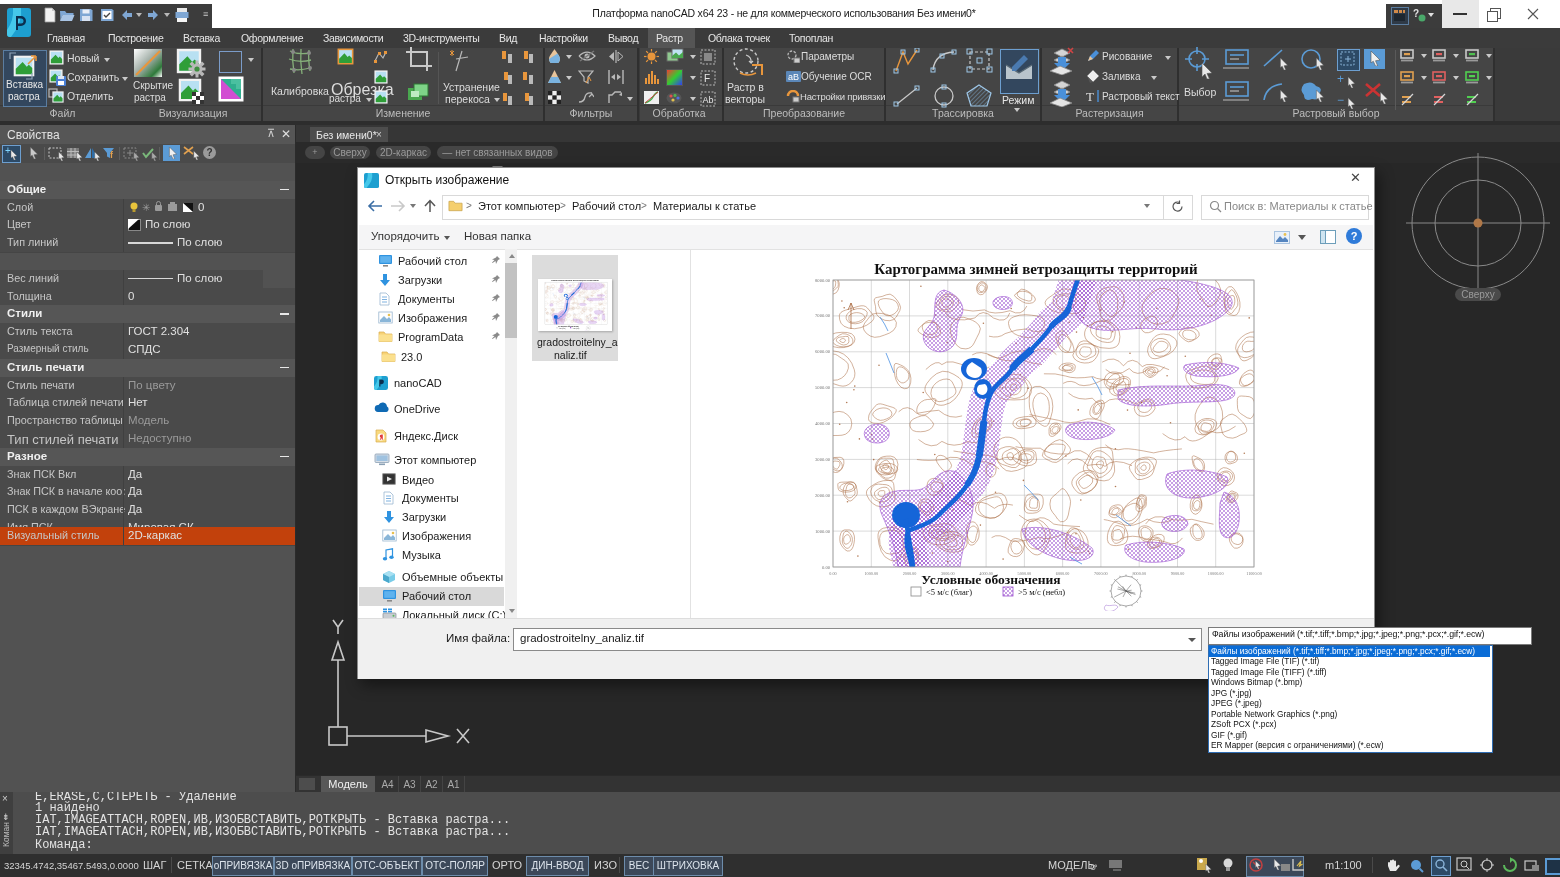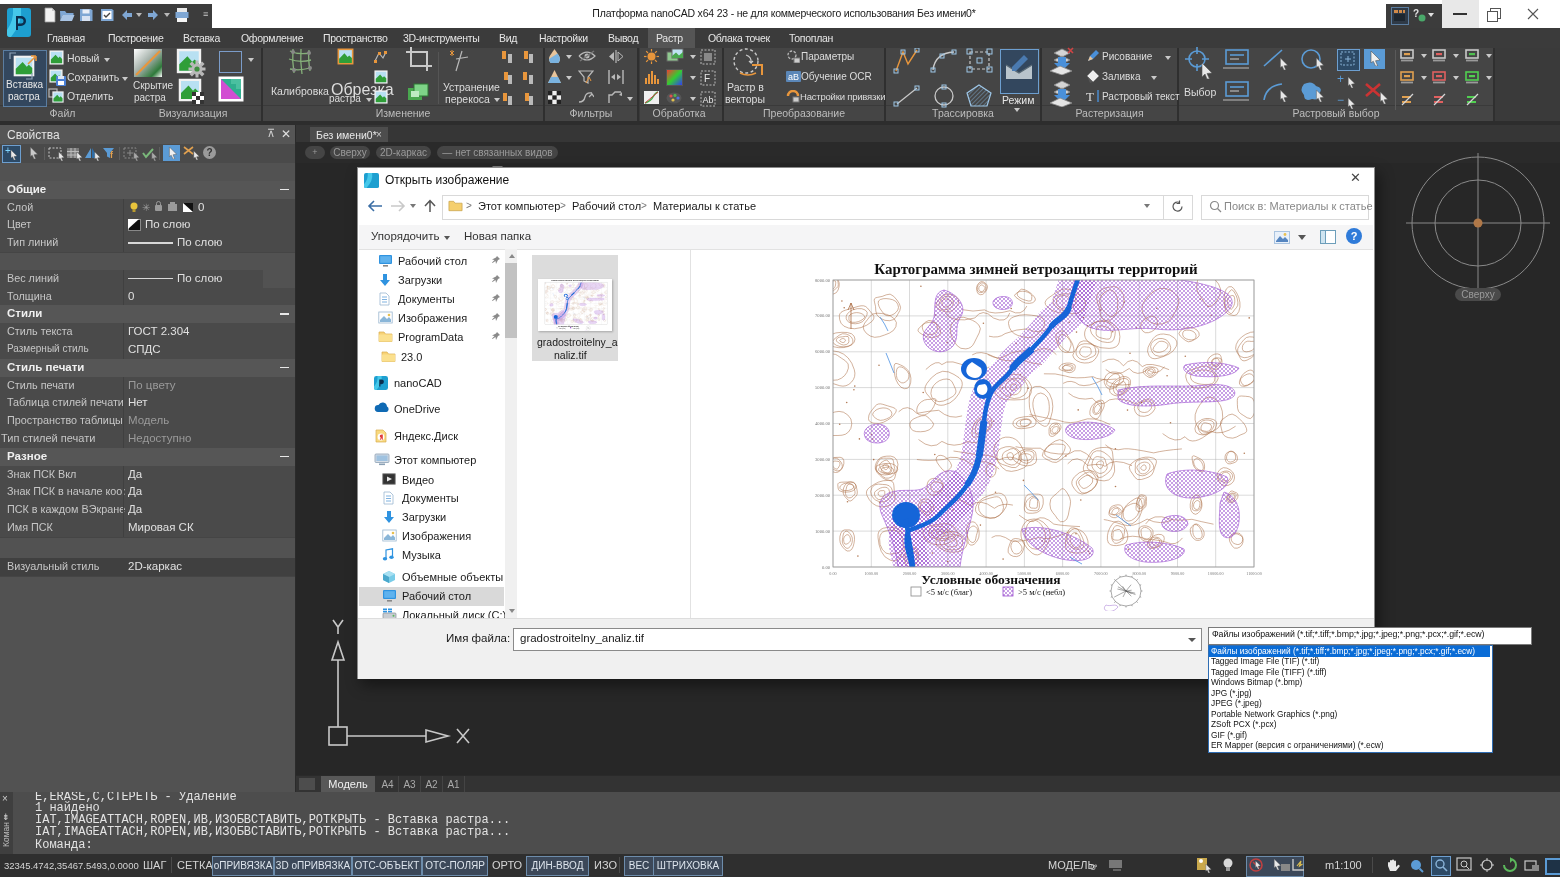--- a/index.html
+++ b/index.html
@@ -38,21 +38,21 @@
       <path d="M1 1 L11 11 M11 1 L1 11" stroke="#555" stroke-width="1.1" fill="none"></path>
     </svg>
 </div>
 
 <div class="abs" id="menurow" style="left:0;top:28px;width:1560px;height:20px;background:#3b3b3b;"></div>
 <div class="abs" style="left:648px;top:28px;width:47px;height:20px;background:#555555;"></div>
 <span class="abs txt" style="left:47px;top:32px;font-size:10.5px;color:#e6e6e6;font-weight:normal;letter-spacing:-0.3px;">Главная</span>
 <span class="abs txt" style="left:108px;top:32px;font-size:10.5px;color:#e6e6e6;font-weight:normal;letter-spacing:-0.3px;">Построение</span>
 <span class="abs txt" style="left:183px;top:32px;font-size:10.5px;color:#e6e6e6;font-weight:normal;letter-spacing:-0.3px;">Вставка</span>
 <span class="abs txt" style="left:241px;top:32px;font-size:10.5px;color:#e6e6e6;font-weight:normal;letter-spacing:-0.3px;">Оформление</span>
-<span class="abs txt" style="left:323px;top:32px;font-size:10.5px;color:#e6e6e6;font-weight:normal;letter-spacing:-0.3px;">Пространство</span>
+<span class="abs txt" style="left:323px;top:32px;font-size:10.5px;color:#e6e6e6;font-weight:normal;letter-spacing:-0.3px;">Зависимости</span>
 <span class="abs txt" style="left:403px;top:32px;font-size:10.5px;color:#e6e6e6;font-weight:normal;letter-spacing:-0.3px;">3D-инструменты</span>
 <span class="abs txt" style="left:499px;top:32px;font-size:10.5px;color:#e6e6e6;font-weight:normal;letter-spacing:-0.3px;">Вид</span>
 <span class="abs txt" style="left:539px;top:32px;font-size:10.5px;color:#e6e6e6;font-weight:normal;letter-spacing:-0.3px;">Настройки</span>
 <span class="abs txt" style="left:608px;top:32px;font-size:10.5px;color:#e6e6e6;font-weight:normal;letter-spacing:-0.3px;">Вывод</span>
 <span class="abs txt" style="left:656px;top:32px;font-size:10.5px;color:#e6e6e6;font-weight:normal;letter-spacing:-0.3px;">Растр</span>
 <span class="abs txt" style="left:708px;top:32px;font-size:10.5px;color:#e6e6e6;font-weight:normal;letter-spacing:-0.3px;">Облака точек</span>
 <span class="abs txt" style="left:789px;top:32px;font-size:10.5px;color:#e6e6e6;font-weight:normal;letter-spacing:-0.3px;">Топоплан</span>
 
 <div class="abs" style="left:0;top:0;width:212px;height:28px;">
     <svg class="abs" style="left:7px;top:8px" width="24" height="30" viewBox="0 0 24 30">
@@ -791,21 +791,21 @@
       <span class="abs txt" style="left:7px;top:2px;font-size:10.8px;color:#c6c6c6;max-width:118px;overflow:hidden;display:inline-block;">Таблица стилей печати</span>
       <span class="abs" style="left:123px;top:0;width:1px;height:17.8px;background:#404040;"></span>
       <span class="abs txt" style="left:128px;top:2px;font-size:11.5px;color:#e0e0e0;">Нет</span>
     </div>
     <div class="abs" style="left:0;top:287.2px;width:295px;height:17.8px;background:#4a4a4a;border-bottom:1px solid #454545;">
       <span class="abs txt" style="left:7px;top:2px;font-size:10.8px;color:#c6c6c6;max-width:118px;overflow:hidden;display:inline-block;">Пространство таблицы с...</span>
       <span class="abs" style="left:123px;top:0;width:1px;height:17.8px;background:#404040;"></span>
       <span class="abs txt" style="left:128px;top:2px;font-size:11.5px;color:#9a9a9a;">Модель</span>
     </div>
     <div class="abs" style="left:0;top:305.0px;width:295px;height:17.8px;background:#4a4a4a;border-bottom:1px solid #454545;">
-      <span class="abs txt" style="left:1px;top:2px;font-size:11px;color:#c6c6c6;max-width:118px;overflow:hidden;display:inline-block;">Тип стилей печати</span>
+      <span class="abs txt" style="left:7px;top:2px;font-size:13px;color:#c6c6c6;max-width:118px;overflow:hidden;display:inline-block;">Тип стилей печати</span>
       <span class="abs" style="left:123px;top:0;width:1px;height:17.8px;background:#404040;"></span>
       <span class="abs txt" style="left:128px;top:2px;font-size:11.5px;color:#9a9a9a;">Недоступно</span>
     </div>
     <div class="abs" style="left:0;top:322.8px;width:295px;height:17.8px;background:#565656;border-bottom:1px solid #424242;">
       <span class="abs txt" style="left:7px;top:2px;font-size:11.5px;color:#f0f0f0;font-weight:bold;">Разное</span>
       <span class="abs" style="left:280px;top:8px;width:9px;height:1.6px;background:#e8e8e8;"></span>
     </div>
     <div class="abs" style="left:0;top:340.6px;width:295px;height:17.8px;background:#4a4a4a;border-bottom:1px solid #454545;">
       <span class="abs txt" style="left:7px;top:2px;font-size:10.8px;color:#c6c6c6;max-width:118px;overflow:hidden;display:inline-block;">Знак ПСК Вкл</span>
       <span class="abs" style="left:123px;top:0;width:1px;height:17.8px;background:#404040;"></span>
@@ -819,21 +819,21 @@
     <div class="abs" style="left:0;top:376.2px;width:295px;height:17.8px;background:#4a4a4a;border-bottom:1px solid #454545;">
       <span class="abs txt" style="left:7px;top:2px;font-size:10.8px;color:#c6c6c6;max-width:118px;overflow:hidden;display:inline-block;">ПСК в каждом ВЭкране</span>
       <span class="abs" style="left:123px;top:0;width:1px;height:17.8px;background:#404040;"></span>
       <span class="abs txt" style="left:128px;top:2px;font-size:11.5px;color:#e0e0e0;">Да</span>
     </div>
     <div class="abs" style="left:0;top:394.0px;width:295px;height:17.8px;background:#4a4a4a;border-bottom:1px solid #454545;">
       <span class="abs txt" style="left:7px;top:2px;font-size:10.8px;color:#c6c6c6;max-width:118px;overflow:hidden;display:inline-block;">Имя ПСК</span>
       <span class="abs" style="left:123px;top:0;width:1px;height:17.8px;background:#404040;"></span>
       <span class="abs txt" style="left:128px;top:2px;font-size:11.5px;color:#e0e0e0;">Мировая СК</span>
     </div>
-    <div class="abs" style="left:0;top:433px;width:295px;height:17.8px;background:#404040;border-bottom:1px solid #454545;">
+    <div class="abs" style="left:0;top:402px;width:295px;height:17.8px;background:#c2410c;border-bottom:1px solid #454545;">
       <span class="abs txt" style="left:7px;top:2px;font-size:10.8px;color:#c6c6c6;max-width:118px;overflow:hidden;display:inline-block;">Визуальный стиль</span>
       <span class="abs" style="left:123px;top:0;width:1px;height:17.8px;background:#404040;"></span>
       <span class="abs txt" style="left:128px;top:2px;font-size:11.5px;color:#e0e0e0;">2D-каркас</span>
     </div>
 </div>
 
 <div class="abs" id="canvas" style="left:296px;top:125px;width:1264px;height:667px;background:#272727;">
 
   <div class="abs" style="left:0;top:0;width:1264px;height:17px;background:#363636;border-bottom:1px solid #2a2a2a;">
     <div class="abs" style="left:14px;top:2px;width:78px;height:15px;background:#4d4d4d;">

